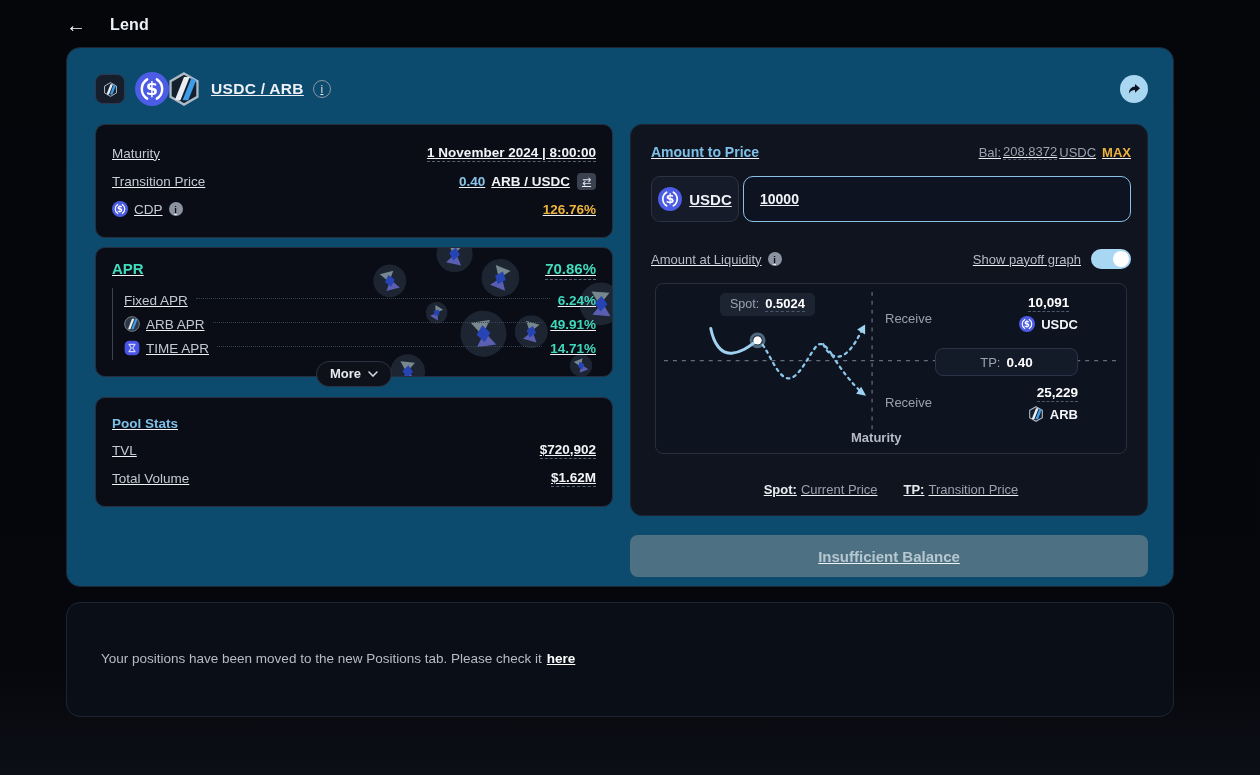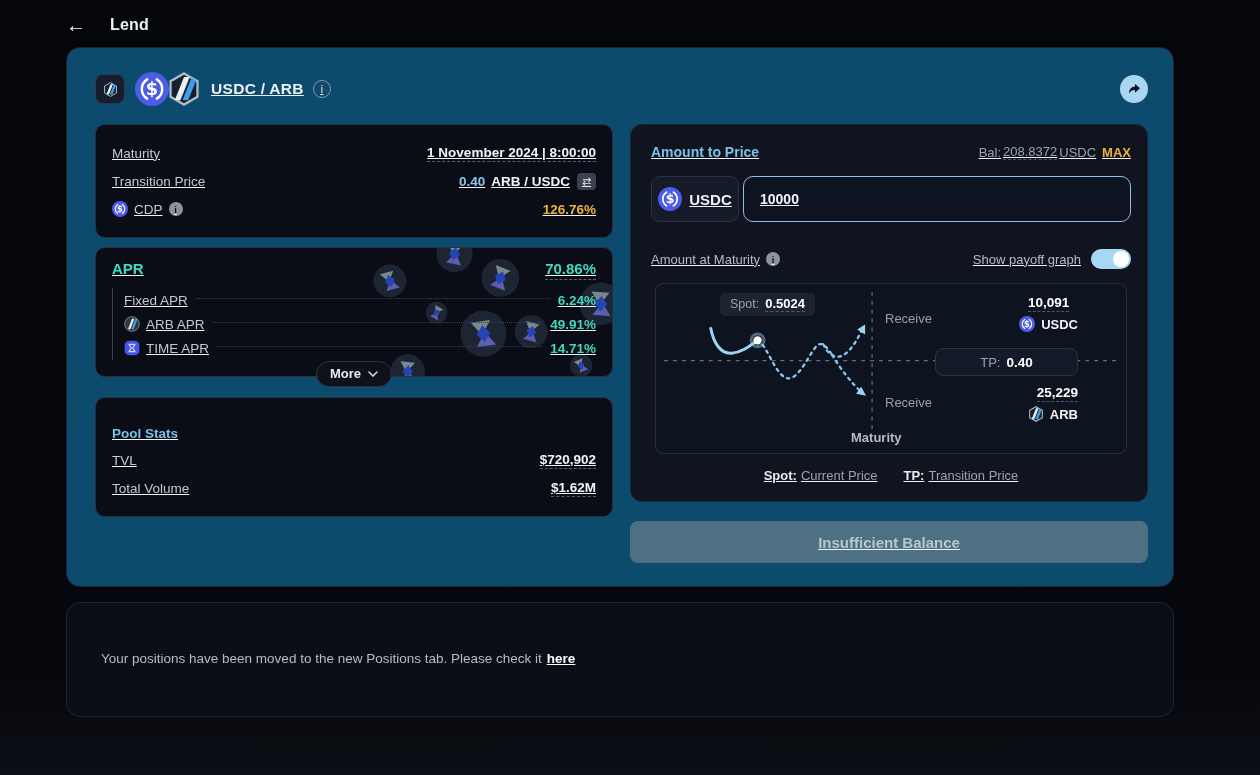--- a/index.html
+++ b/index.html
@@ -60,21 +60,21 @@
   .apr-title { font-size:15px; font-weight:bold; color:#41dcbe; }
   .apr-total { font-size:15px; font-weight:bold; color:#41dcbe; border-bottom:1.5px dashed #5a6472; padding-bottom:2px; cursor:pointer; }
   .apr-rows { border-left:1px solid #3a4350; padding-left:11px; }
   .apr-row { display:flex; align-items:center; height:24px; }
   .leader { flex:1; border-bottom:1.5px dotted #39424f; margin:0 8px 4px; }
   .apr-val { font-size:13.5px; font-weight:bold; color:#3fd9bd; }
   .more-pill { position:absolute; left:50%; bottom:-11px; transform:translateX(-50%);
     display:flex; align-items:center; gap:7px; background:#0e1119; border:1px solid #2b3343; border-radius:999px;
     color:#e8ebf0; font-size:13px; font-weight:bold; padding:4px 13px 5px; cursor:pointer; font-family:inherit; }
 
-  .pool-card { padding:22px 16px 14px; }
+  .pool-card { padding:12px 16px 14px; }
   .pool-title { font-size:13.5px; font-weight:bold; color:#7cc0e9; height:26px; display:flex; align-items:center; }
   .pool-val-wrap { display:flex; align-items:center; gap:6px; }
 
   .lend-panel { background:#10141e; border:1px solid #1c2432; border-radius:12px; padding:16px 16px 18px 20px; }
   .lend-head { display:flex; justify-content:space-between; align-items:center; height:22px; }
   .lend-title { font-size:14px; font-weight:bold; color:#7cc0e9; }
   .bal-wrap { display:flex; align-items:center; gap:2px; font-size:13px; color:#9aa2af; }
   .bal-num { border-bottom:1.5px dashed #4d586a; cursor:pointer; }
   .max-btn { background:none; border:none; color:#edb33e; font-weight:bold; font-size:13px; cursor:pointer; margin-left:4px; font-family:inherit;text-align:center; }
   .input-row { display:flex; gap:4px; margin-top:13px; height:46px; }
@@ -101,21 +101,21 @@
   .gval { position:absolute; right:48px; text-align:right; }
   .gv-top { top:9px;text-align:center; } .gv-bottom { top:99px; }
   .gval-num { display:inline-block; font-size:13.5px; font-weight:bold; color:#ffffff; border-bottom:1.5px dashed #4d586a; padding-bottom:1px; }
   .gval-token { display:flex; align-items:center; justify-content:flex-end; gap:6px; margin-top:4px;
     font-size:13px; font-weight:bold; color:#f2f4f8; }
   .tp-box { position:absolute; right:48px; top:64px; width:143px; height:28px; background:#131a28;
     border:1px solid #2b3447; border-radius:8px; display:flex; align-items:center; justify-content:center; gap:6px; }
   .tp-label { font-size:13px; color:#9aa2af; }
   .tp-val { font-size:13.5px; font-weight:bold; color:#ffffff; }
   .x-axis-label { position:absolute; left:195px; top:146px; font-size:13px; font-weight:bold; color:#b6bcc6; }
-  .legend { display:flex; justify-content:center; gap:26px; margin-top:14px; font-size:13px; color:#9aa1ad; }
+  .legend { display:flex; justify-content:center; gap:26px; margin-top:28px; font-size:13px; color:#9aa1ad; }
   .legend b { color:#e8ebef; margin-right:4px; }
 
   .action-btn { margin-top:19px; height:42px; width:100%; border:none; border-radius:8px;
     background:#4d7183; color:#b7c7cf; font-size:15px; font-weight:bold; cursor:pointer; font-family:inherit; }
 
   .positions-card { margin:15px 0 0 66px; width:1108px; height:115px;
     background:#0a0e17; border:1px solid #1d2533; border-radius:14px; padding:27px 34px; }
   .positions-title { font-size:15px; font-weight:bold; letter-spacing:.2px; }
   .positions-msg { margin-top:21px; font-size:13.5px; color:#b6bcc6; }
   .positions-link { color:#ffffff; font-weight:bold; text-decoration:underline; margin-left:5px; cursor:pointer; }
@@ -313,21 +313,21 @@
           <div class="token-box">
             <svg class="coin-24">
                 <use href="#sym-usdc"></use>
               </svg>
             <span class="token-label">USDC</span>
           </div>
           <input class="amount-input" type="text" value="10000" style="">
         </div>
         <div class="opts-row">
           <span class="opt-label">
-            <span>Amount at Maturity</span>
+            <span>Amount at Liquidity</span>
             <span class="info-filled">i</span>
           </span>
           <span class="toggle-wrap">
             <span class="opt-label">Show payoff graph</span>
             <button class="toggle">
                 <span class="toggle-knob"></span>
               </button>
           </span>
         </div>
 

